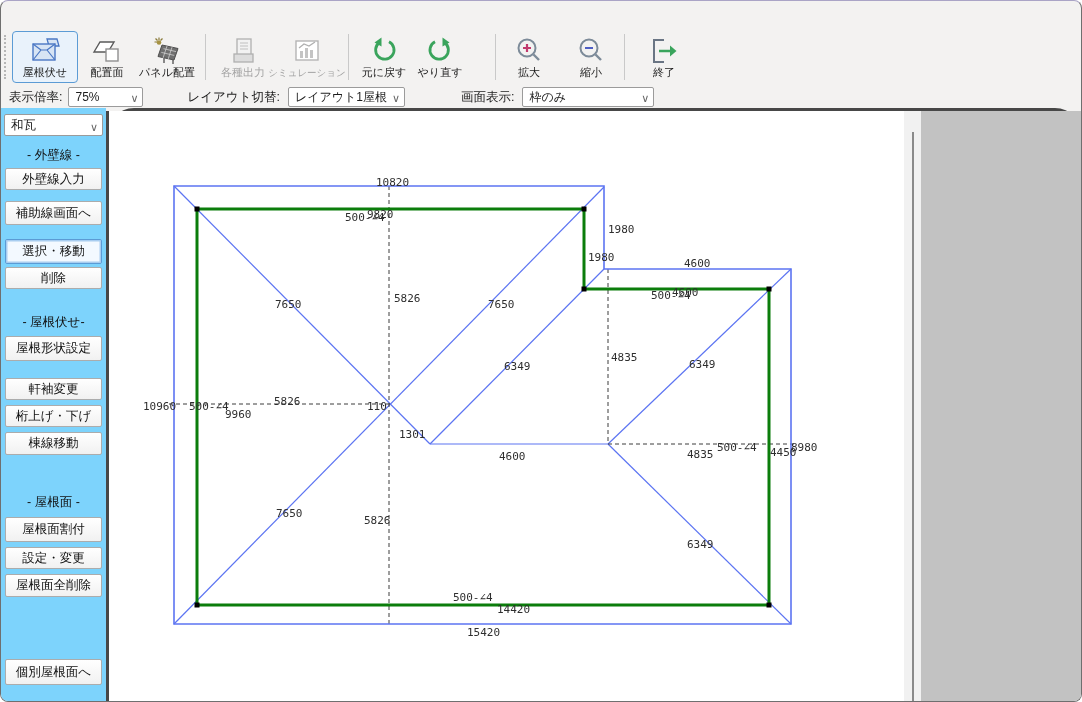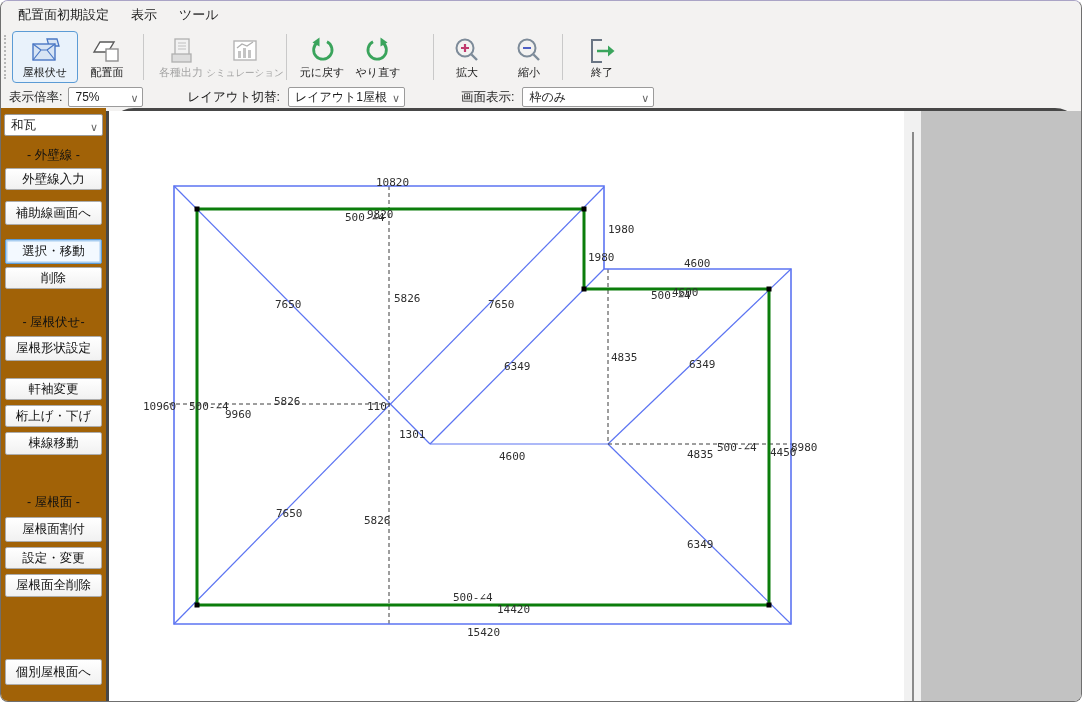--- a/index.html
+++ b/index.html
@@ -24,21 +24,21 @@
   .tbtn.disabled .tlabel{color:#a3a3a3;}
   .tbtn .tlabel.small{font-size:9.5px;}
   .tsep{width:1px;height:46px;background:#c9c9c9;margin:4px 7px 0 7px;}
   
   .viewbar{position:absolute;left:0;top:85px;width:100%;height:22px;display:flex;align-items:center;font-size:12.5px;background:#f3f2f1;}
   .vlabel{white-space:nowrap;}
   .vselect{position:relative;height:20px;background:#fff;border:1px solid #9b9b9b;border-radius:2px;
            font-size:12px;line-height:18px;padding:0 18px 0 6px;white-space:nowrap;overflow:hidden;}
   .vselect .chev{position:absolute;right:4px;top:1px;font-size:11px;color:#666;}
   
-  .sidebar{position:absolute;left:0;top:107px;width:105px;height:595px;background:#a16207;padding:0 3px;}
+  .sidebar{position:absolute;left:0;top:107px;width:105px;height:595px;background:#7dd3fc;padding:0 3px;}
   .sselect{position:relative;margin-top:6px;height:22px;background:#fff;border:1px solid #9b9b9b;border-radius:2px;
            font-size:12.5px;line-height:20px;padding:0 16px 0 6px;}
   .sselect .chev{position:absolute;right:4px;top:2px;font-size:11px;color:#666;}
   .ssection{text-align:center;font-size:12.5px;color:#111;}
   .sbtn{display:block;width:97px;margin:0 auto;background:linear-gradient(#ffffff,#f1f1f1);
         border:1px solid #acacac;border-radius:2px;font-size:12.5px;color:#111;
         text-align:center;line-height:1;display:flex;align-items:center;justify-content:center;white-space:nowrap;}
   .sbtn.selected{border:1px solid #5b9bd5;box-shadow:0 0 0 1.5px #a8cdf0 inset;background:#f3f9ff;}
   
   .canvas-region{position:absolute;left:105px;top:107px;width:977px;height:504px;border-top:3px solid #474747;border-radius:28px;}
@@ -49,25 +49,20 @@
              font-size:11px;line-height:13px;color:#2e2e2e;white-space:nowrap;}
   .scroll-strip{position:absolute;left:798px;top:0;width:17px;height:592px;background:#f1f1f1;}
   .scroll-line{position:absolute;left:8px;top:21px;width:2px;height:571px;background:#8a8a8a;}
   .gray-panel{position:absolute;left:815px;top:0;width:162px;height:592px;background:#c2c2c2;}
 </style>
 </head>
 <body>
 
 <div class="window">
 
-  <div class="menubar">
-    <span class="menu-item">配置面初期設定</span>
-    <span class="menu-item">表示</span>
-    <span class="menu-item">ツール</span>
-  </div>
 
   <div class="toolbar">
     <div class="grip"></div>
 
     <div class="tbtn selected" style="width:66px;">
       <div class="ticon">
         <svg width="30" height="30" viewBox="0 0 30 30">
           <polygon points="17,3 27,3 29,10 19,10" fill="#d7e4f4" stroke="#4a77c4" stroke-width="1.3"></polygon>
           <rect x="3" y="8" width="22" height="16" fill="#d7e4f4" stroke="#4a77c4" stroke-width="1.4"></rect>
           <path d="M3,24 L11,14 L17,14 L25,24 M3,8 L11,14 M25,8 L17,14" fill="none" stroke="#4a77c4" stroke-width="1.2"></path>
@@ -79,20 +74,38 @@
     <div class="tbtn" style="width:58px;">
       <div class="ticon">
         <svg width="30" height="30" viewBox="0 0 30 30">
           <polygon points="2,16 8,6 22,6 16,16" fill="#ffffff" stroke="#5a5a5a" stroke-width="1.4"></polygon>
           <rect x="14" y="13" width="12" height="12" fill="#ffffff" stroke="#8f8f8f" stroke-width="1.4"></rect>
         </svg>
       </div>
       <span class="tlabel">配置面</span>
     </div>
 
+    <div class="tbtn" style="width:62px;">
+      <div class="ticon">
+        <svg width="30" height="30" viewBox="0 0 30 30">
+          <g stroke="#8a7a3a" stroke-width="1.2">
+            <line x1="7" y1="1.5" x2="7" y2="4"></line>
+              <line x1="2.5" y1="6" x2="5" y2="6"></line>
+            <line x1="3.5" y1="2.5" x2="5.5" y2="4.5"></line>
+              <line x1="10.5" y1="2.5" x2="8.5" y2="4.5"></line>
+          </g>
+          <circle cx="7" cy="6.5" r="2.3" fill="#a69242"></circle>
+          <polygon points="10,9 26,12.5 22,24 6,20.5" fill="#6f6f6f" stroke="#4e4e4e" stroke-width="1"></polygon>
+          <path d="M11.5,12.7 L24,15.6 M9.3,16.4 L22.2,19.4 M15,10 L11,22 M20,11.2 L16.2,23" stroke="#cfcfcf" stroke-width="0.8" fill="none"></path>
+          <line x1="12" y1="22" x2="12" y2="27" stroke="#5a5a5a" stroke-width="1.4"></line>
+          <line x1="21" y1="24" x2="21" y2="28" stroke="#5a5a5a" stroke-width="1.4"></line>
+        </svg>
+      </div>
+      <span class="tlabel">パネル配置</span>
+    </div>
 
 
     <div class="tsep"></div>
 
     <div class="tbtn disabled" style="width:60px;">
       <div class="ticon">
         <svg width="30" height="30" viewBox="0 0 30 30">
           <rect x="9" y="3" width="14" height="17" fill="#f2f2f2" stroke="#b0b0b0" stroke-width="1.3"></rect>
           <path d="M12,7 H20 M12,10 H20 M12,13 H20" stroke="#c0c0c0" stroke-width="1"></path>
           <rect x="6" y="18" width="19" height="8" fill="#dddddd" stroke="#b0b0b0" stroke-width="1.3"></rect>

